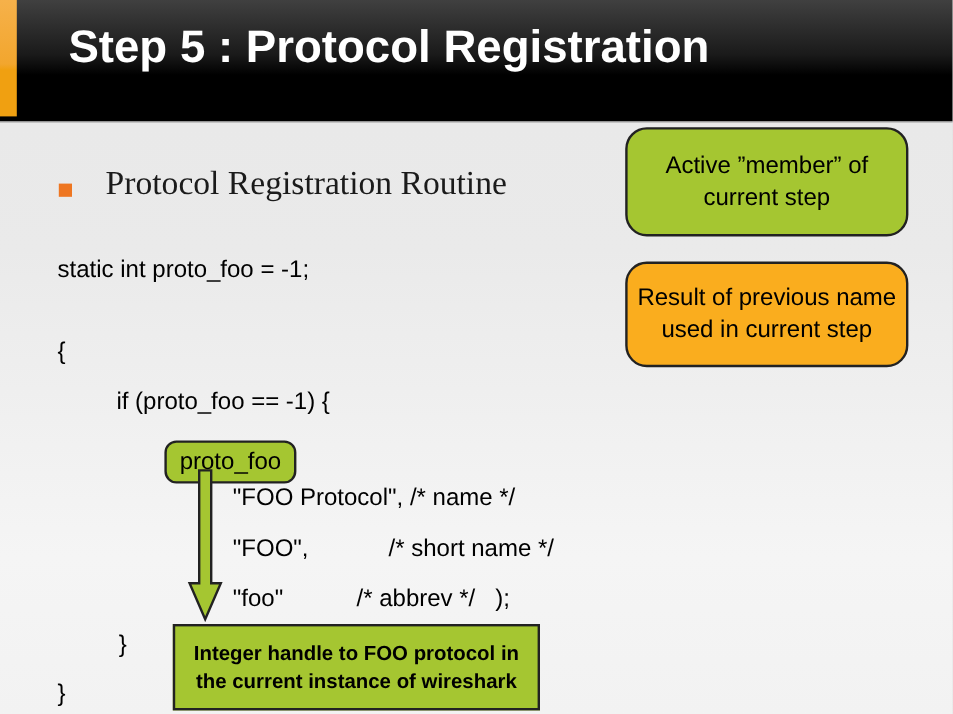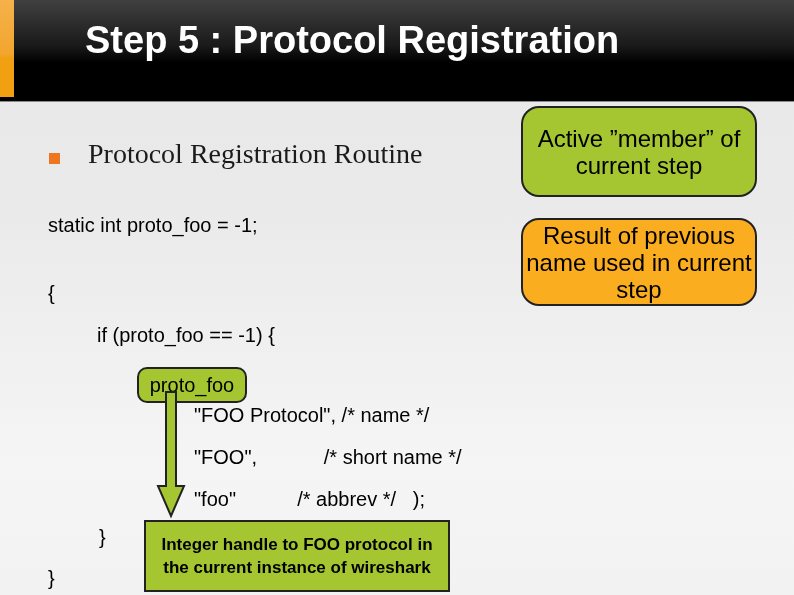--- a/index.html
+++ b/index.html
@@ -13,21 +13,21 @@
     position:absolute;left:0;top:0;width:794px;height:101px;
     background:linear-gradient(180deg,#404040 0%,#1a1a1a 45%,#000 62%,#000 100%);
     border-bottom:1px solid #8a8a8a;
   }
   .accent-bar{
     position:absolute;left:0;top:0;width:14px;height:97px;
     background:linear-gradient(180deg,#f6b14a 0%,#f2a62e 55%,#f0a011 60%,#f0a011 100%);
   }
   .title{
     position:absolute;left:57px;top:21px;
-    font-size:38px;font-weight:700;color:#fff;line-height:38px;white-space:nowrap;margin-left:28px;
+    font-size:38px;font-weight:700;color:#fff;line-height:38px;white-space:nowrap;
   }
   
   .bullet-square{
     position:absolute;left:49px;top:153px;width:11px;height:11px;background:#ee7621;
   }
   .bullet-text{
     position:absolute;left:88px;top:140px;font-size:28px;color:#1b1b1b;line-height:28px;white-space:nowrap;font-family:Liberation Serif, serif;
   }
   
   .code{
@@ -38,21 +38,21 @@
     position:absolute;left:137px;top:355px;width:110px;height:36px;
     background:#a5c631;border:2px solid #222;border-radius:10px;
     display:flex;align-items:center;justify-content:center;
     font-size:20px;color:#000;box-sizing:border-box;margin-top:12px;
   }
   
   .callout{
     position:absolute;left:521px;width:236px;box-sizing:border-box;
     border:2px solid #222;border-radius:18px;
     display:flex;align-items:center;justify-content:center;text-align:center;
-    font-size:24px;color:#000;line-height:27px;padding:6px 0;
+    font-size:20px;color:#000;line-height:27px;padding:6px 0;
   }
   .callout-green{top:106px;height:91px;background:#a5c631;}
   .callout-orange{top:218px;height:88px;background:#faad1e;}
   
   .label-box{
     position:absolute;left:144px;top:520px;width:306px;height:72px;box-sizing:border-box;
     background:#a5c631;border:2px solid #222;
     display:flex;align-items:center;justify-content:center;text-align:center;
     font-size:17px;font-weight:700;color:#000;line-height:23px;padding:2px 10px;
   }

